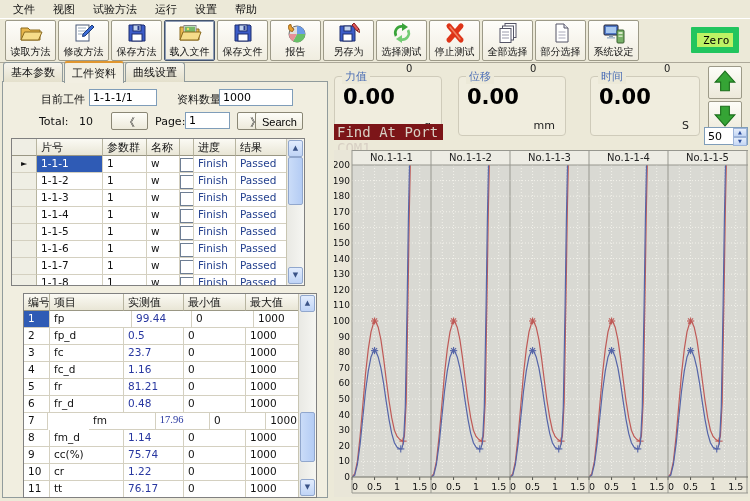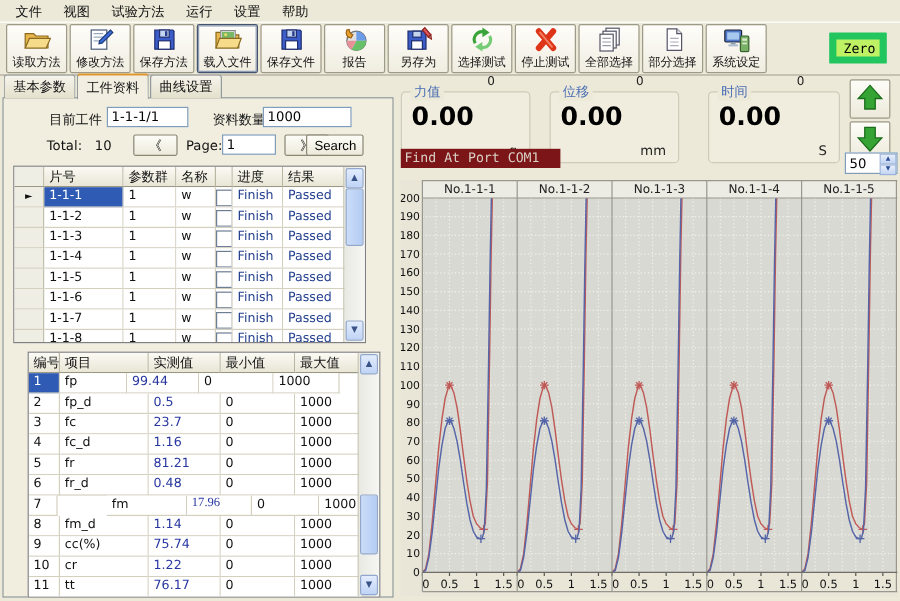--- a/index.html
+++ b/index.html
@@ -52,22 +52,22 @@
     border:1px solid #91A7CD;border-radius:2px;}
   
   .group{position:absolute;height:58px;border:1px solid #CFCBBA;border-radius:4px;background:#F0EDDE;}
   .group .glabel{position:absolute;top:-8px;left:7px;background:#ECE9D8;padding:0 3px;color:#4A6DB5;font-size:11px;}
   .group .gvalue{position:absolute;left:8px;top:8px;font-size:21px;font-weight:bold;color:#000;}
   .group .gunit{position:absolute;right:10px;bottom:3px;font-size:11px;color:#222;}
   .corner0{position:absolute;font-size:10px;color:#222;}
   .updown-btn{position:absolute;left:708px;width:34px;height:33px;background:linear-gradient(#FDFDF8,#EDE9DA);
     border:1px solid #9D9A88;border-radius:2px;display:flex;align-items:center;justify-content:center;box-sizing:border-box;}
   .updown-btn svg{width:24px;height:24px;}
-  .banner{position:absolute;left:334px;top:124px;width:133px;height:16px;background:#7C1518;color:#D8D0C4;
-    font-family:"DejaVu Sans Mono",monospace;font-size:11px;line-height:16px;padding-left:3px;box-sizing:border-box;}
+  .banner{position:absolute;left:334px;top:124px;width:109px;height:16px;background:#7C1518;color:#D8D0C4;
+    font-family:"DejaVu Sans Mono",monospace;font-size:14px;line-height:16px;padding-left:3px;box-sizing:border-box;}
   .spinner{position:absolute;left:704px;top:127px;width:44px;height:18px;border:1px solid #7F9DB9;background:#fff;box-sizing:border-box;}
   .spinner input{position:absolute;left:1px;top:1px;width:26px;height:14px;border:none;font-size:11px;
     font-family:"DejaVu Sans",sans-serif;padding:0 0 0 2px;}
   .spin-btns{position:absolute;right:0;top:0;bottom:0;width:14px;display:flex;flex-direction:column;}
   .spin-btn{flex:1;background:linear-gradient(#E6EEFB,#C4D6F4);border:1px solid #9DB4DA;font-size:5px;
     color:#2B4C9B;text-align:center;line-height:7px;}
   #chart{position:absolute;left:334px;top:150px;width:414px;height:347px;}
 </style>
 </head>
 <body>
@@ -331,21 +331,21 @@
     <div id="results-table" class="grid-table" style="left:20px;top:211px;width:294px;height:205px">
         <div class="trow thead">
           <div class="tcell" style="width: 26px;">编号</div>
           <div class="tcell" style="width: 74px;">项目</div>
           <div class="tcell" style="width: 60px;">实测值</div>
           <div class="tcell" style="width: 62px;">最小值</div>
           <div class="tcell" style="width: 55px;">最大值</div>
         </div>
         <div class="trow">
           <div class="tcell cell-sel" style="width: 26px;">1</div>
-          <div class="tcell" style="width: 56px;">fp</div>
+          <div class="tcell" style="width: 82px;">fp</div>
           <div class="tcell bluev" style="width: 60px;">99.44</div>
           <div class="tcell" style="width: 62px;">0</div>
           <div class="tcell" style="width: 55px;">1000</div>
         </div>
         <div class="trow">
           <div class="tcell" style="width: 26px;">2</div>
           <div class="tcell" style="width: 74px;">fp_d</div>
           <div class="tcell bluev" style="width: 60px;">0.5</div>
           <div class="tcell" style="width: 62px;">0</div>
           <div class="tcell" style="width: 55px;">1000</div>

